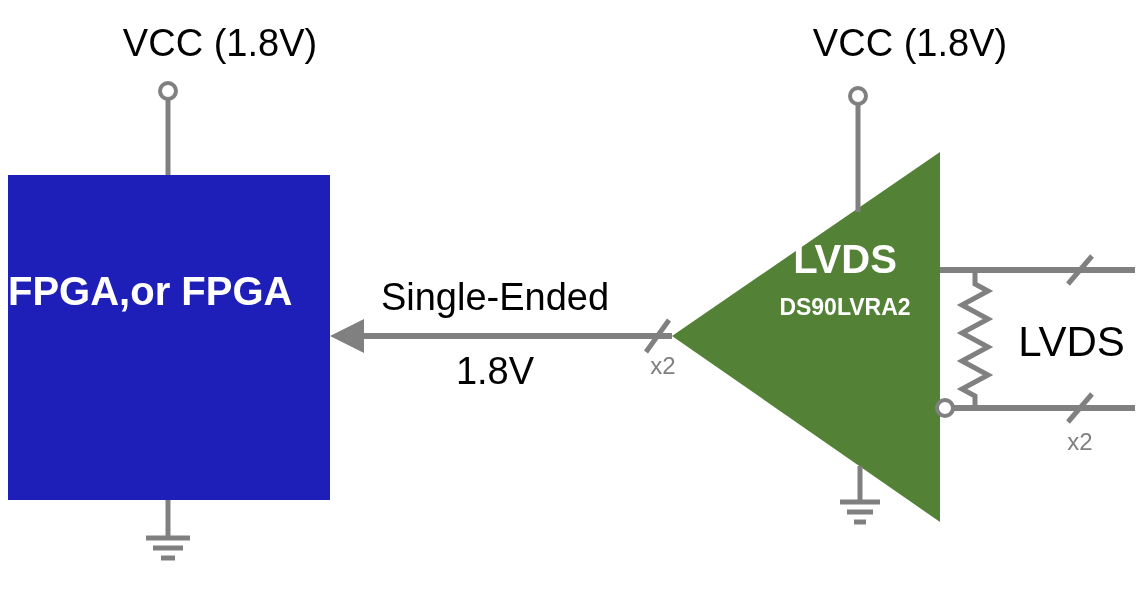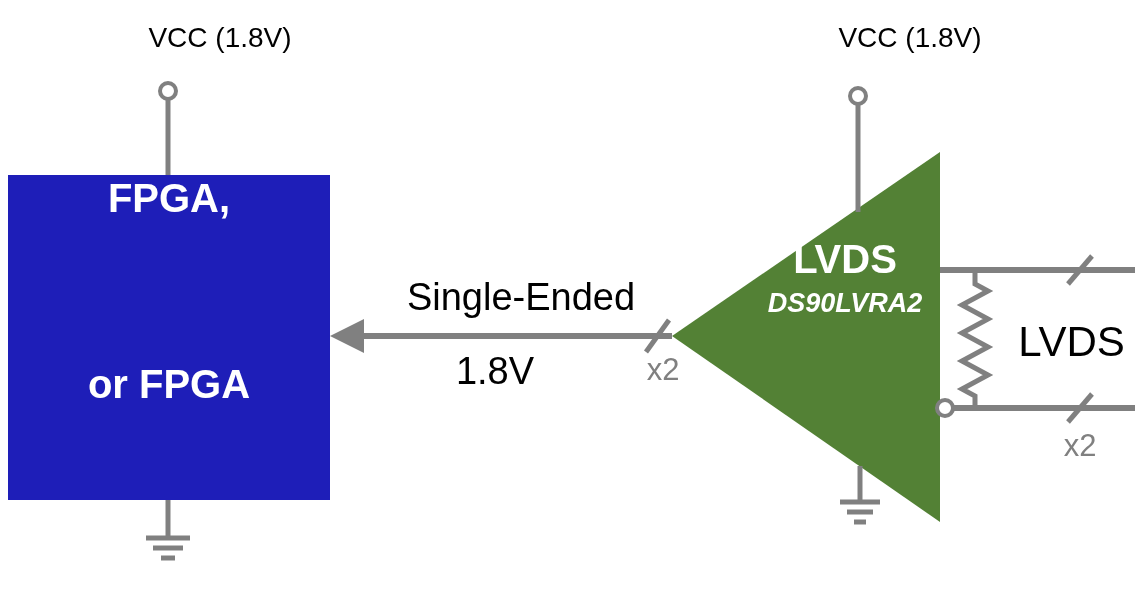--- a/index.html
+++ b/index.html
@@ -21,35 +21,35 @@
   .stem{stroke:var(--wire-gray);stroke-width:5;fill:none;}
   .gnd{stroke:var(--wire-gray);stroke-width:5;fill:none;}
   .slash{stroke:var(--wire-gray);stroke-width:5;fill:none;}
   .node{fill:#ffffff;stroke:var(--wire-gray);stroke-width:4;}
   .blue-rect{fill:var(--block-blue);}
   .green-tri{fill:var(--receiver-green);}
   .arrowhead{fill:var(--wire-gray);}
   .resistor{stroke:var(--wire-gray);stroke-width:5;fill:none;stroke-linejoin:miter;}
 
   .txt{position:absolute;color:#000;text-align:center;white-space:nowrap;}
-  .vcc-label{font-size:28px;}
+  .vcc-label{font-size:38px;}
   .se-label{font-size:38px;}
   .v18-label{font-size:38px;}
-  .x2-label{font-size:31px;color:var(--label-gray);}
+  .x2-label{font-size:24px;color:var(--label-gray);}
   .block-text{
     position:absolute;left:8px;top:175px;width:322px;height:233px;
-    display:flex;flex-direction:column;align-items:center;justify-content:space-between;
+    display:flex;flex-direction:row;align-items:center;justify-content:flex-start;
     color:#ffffff;font-weight:bold;font-size:40px;line-height:1.18;text-align:center;
   }
   .receiver-text{
     position:absolute;left:700px;top:236px;width:290px;
     color:#ffffff;font-weight:bold;text-align:center;line-height:1.16;
   }
   .receiver-text .big{font-size:40px;display:block;}
-  .receiver-text .small{font-size:27px;display:block;margin-top:6px;font-style:italic;}
+  .receiver-text .small{font-size:23px;display:block;margin-top:12px;}
   .lvds-right{font-size:42px;}
 </style>
 </head>
 <body>
 
 <div class="canvas">
 
   <svg width="1138" height="595" viewBox="0 0 1138 595">
 
     <line class="stem" x1="168" y1="99" x2="168" y2="176"></line>
@@ -92,21 +92,21 @@
 
   <div class="txt vcc-label" style="left:95px;top:22px;width:250px;">VCC (1.8V)</div>
 
   <div class="txt vcc-label" style="left:785px;top:22px;width:250px;">VCC (1.8V)</div>
 
   <div class="block-text">
     <span>FPGA,</span>
     <span>or FPGA</span>
   </div>
 
-  <div class="txt se-label" style="left:371px;top:276px;width:300px;">Single-Ended</div>
+  <div class="txt se-label" style="left:345px;top:276px;width:300px;">Single-Ended</div>
 
   <div class="txt v18-label" style="left:420px;top:350px;width:150px;text-align:center;">1.8V</div>
 
   <div class="txt x2-label" style="left:633px;top:352px;width:60px;">x2</div>
 
   <div class="receiver-text">
     <span class="big">LVDS</span>
     <span class="small">DS90LVRA2</span>
   </div>
 

